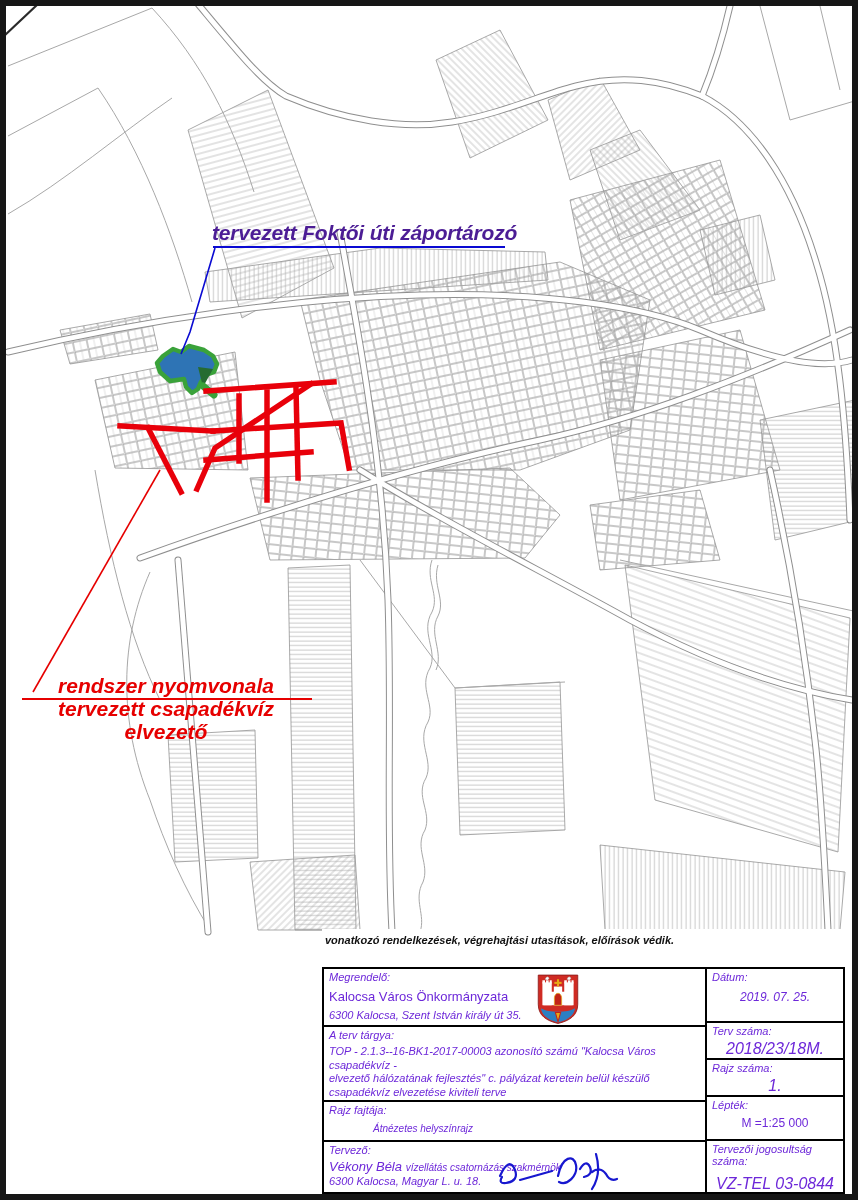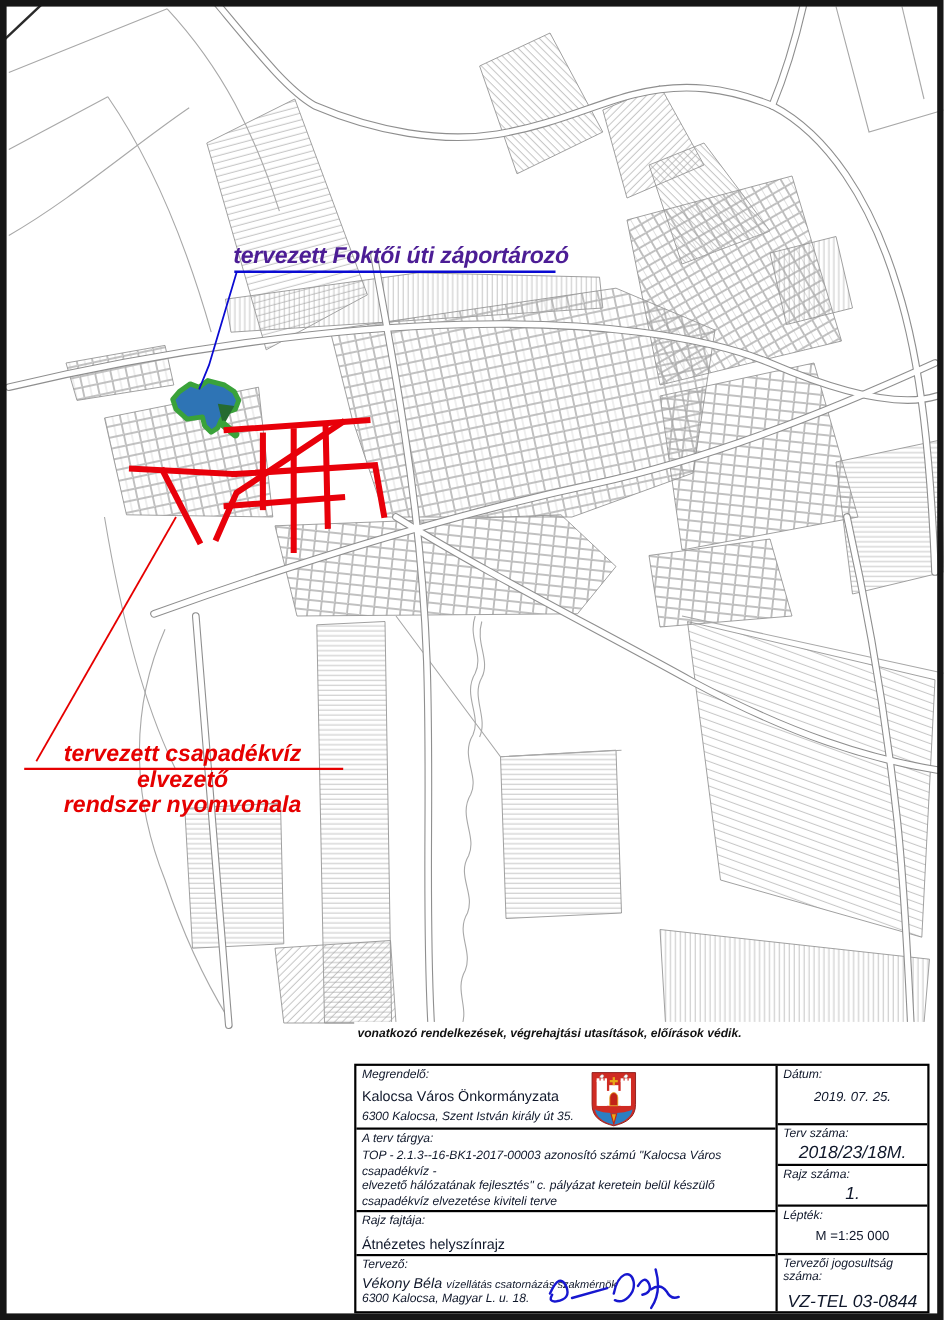--- a/index.html
+++ b/index.html
@@ -8,30 +8,30 @@
   .frame{position:absolute;inset:0;border:6px solid #161616;pointer-events:none;z-index:40;}
   .mapsvg{position:absolute;left:0;top:0;z-index:1;}
   
   .ann{position:absolute;z-index:5;font-weight:bold;font-style:italic;white-space:nowrap;}
   .ann-blue{left:212px;top:221px;font-size:21px;letter-spacing:-0.2px;}
   .ann-red{left:14px;top:674px;width:304px;font-size:21px;text-align:center;white-space:normal;line-height:23px;}
   
   .legal{position:absolute;left:322px;top:929px;width:520px;z-index:10;background:#fff;
          font-size:11px;font-weight:bold;font-style:italic;line-height:19px;color:#111;padding:2px 0 2px 3px;}
   .tb{position:absolute;left:322px;top:967px;width:523px;height:227px;z-index:10;background:#fff;
-      border:2.5px solid #000;box-sizing:border-box;color:#0f172a;}
+      border:2.5px solid #000;box-sizing:border-box;color:#6d28d9;}
   .tb .col-l{position:absolute;left:0;top:0;bottom:0;width:381px;border-right:2px solid #000;}
   .tb .col-r{position:absolute;right:0;top:0;bottom:0;left:383px;}
   .cell{position:relative;box-sizing:border-box;padding:2px 5px;}
   .bb{border-bottom:2px solid #000;}
   .lbl{font-size:11px;font-style:italic;}
   .val-name{font-size:13px;margin-top:6px;}
   .val-addr{font-size:11px;font-style:italic;margin-top:5px;}
   .subj{font-size:11px;font-style:italic;line-height:13.5px;margin-top:4px;}
-  .val-type{font-size:13px;margin-top:7px;}
+  .val-type{font-size:10px;font-style:italic;margin-top:7px;margin-left:44px;}
   .big{font-size:12px;font-style:italic;text-align:center;margin-top:7px;}
   .mid{font-size:16px;font-style:italic;text-align:center;margin-top:3px;}
   .scale{font-size:12px;font-style:normal;text-align:center;margin-top:5px;}
   .desig-name{font-size:13px;font-style:italic;margin-top:3px;}
   .desig-qual{font-size:10px;font-style:italic;}
   .crest{position:absolute;left:212px;top:4px;}
   .sig{position:absolute;left:168px;top:6px;}
 </style>
 </head>
 <body>
@@ -156,22 +156,22 @@
       <path d="M213,247 H505" stroke="#0a0ad2" stroke-width="2.2"></path>
       <path d="M215,248 L190,332 L181,354" stroke="#0a0ad2" stroke-width="1.6"></path>
       <path d="M22,699 H312" stroke="#e60000" stroke-width="2.2"></path>
       <path d="M160,470 L33,692" stroke="#e60000" stroke-width="1.6"></path>
     </g>
   </svg>
 
   <div class="ann ann-blue" style="color:#4c1d95">tervezett Foktői úti záportározó</div>
 
   <div class="ann ann-red" style="color:#e60000">
+    <div>rendszer nyomvonala</div>
     <div>tervezett csapadékvíz elvezető</div>
-    <div>rendszer nyomvonala</div>
   </div>
 
   <div class="legal">
     <div>vonatkozó rendelkezések, végrehajtási utasítások, előírások védik.</div>
   </div>
 
   <div class="tb">
     <div class="col-l">
       <div class="cell bb" style="height:58px">
         <div class="lbl">Megrendelő:</div>

